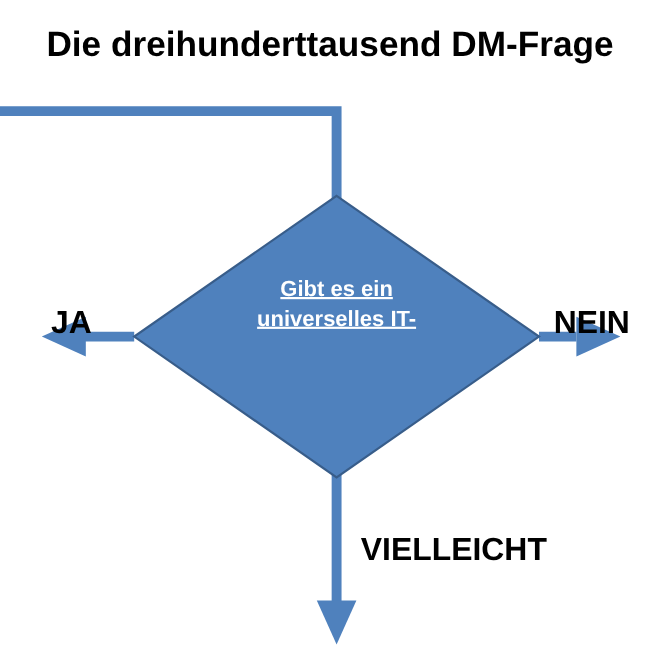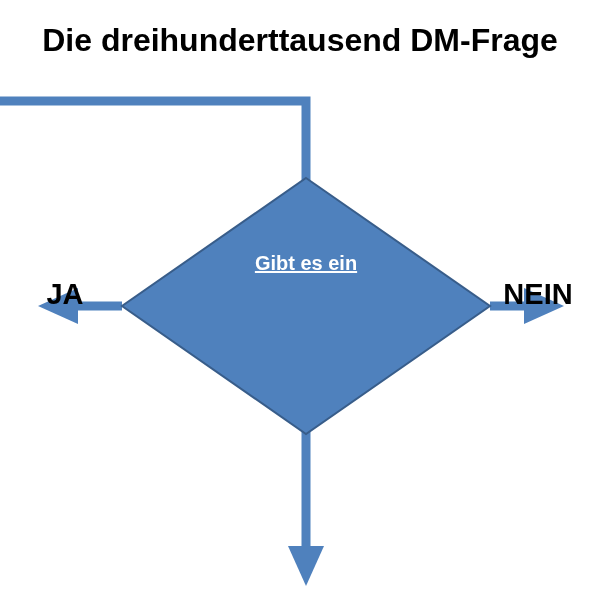--- a/index.html
+++ b/index.html
@@ -88,20 +88,22 @@
     <polygon points="564,306 524,288 524,324" fill="#4f81bd"></polygon>
 
     <line x1="306" y1="430" x2="306" y2="548" stroke-width="9" stroke="#4f81bd"></line>
     <polygon points="306,586 288,546 324,546" fill="#4f81bd"></polygon>
 
     <polygon points="306,178 490,306 306,434 122,306" stroke-width="2" fill="#4f81bd" stroke="#385d8a"></polygon>
   </svg>
 
   <div class="diamond-text">
     <div>Gibt es ein</div>
+    <div>universelles IT-</div>
   </div>
 
   <div class="branch-label label-ja">JA</div>
 
   <div class="branch-label label-nein">NEIN</div>
 
+  <div class="branch-label label-vielleicht">VIELLEICHT</div>
 
 </div>
 
 </body></html>

